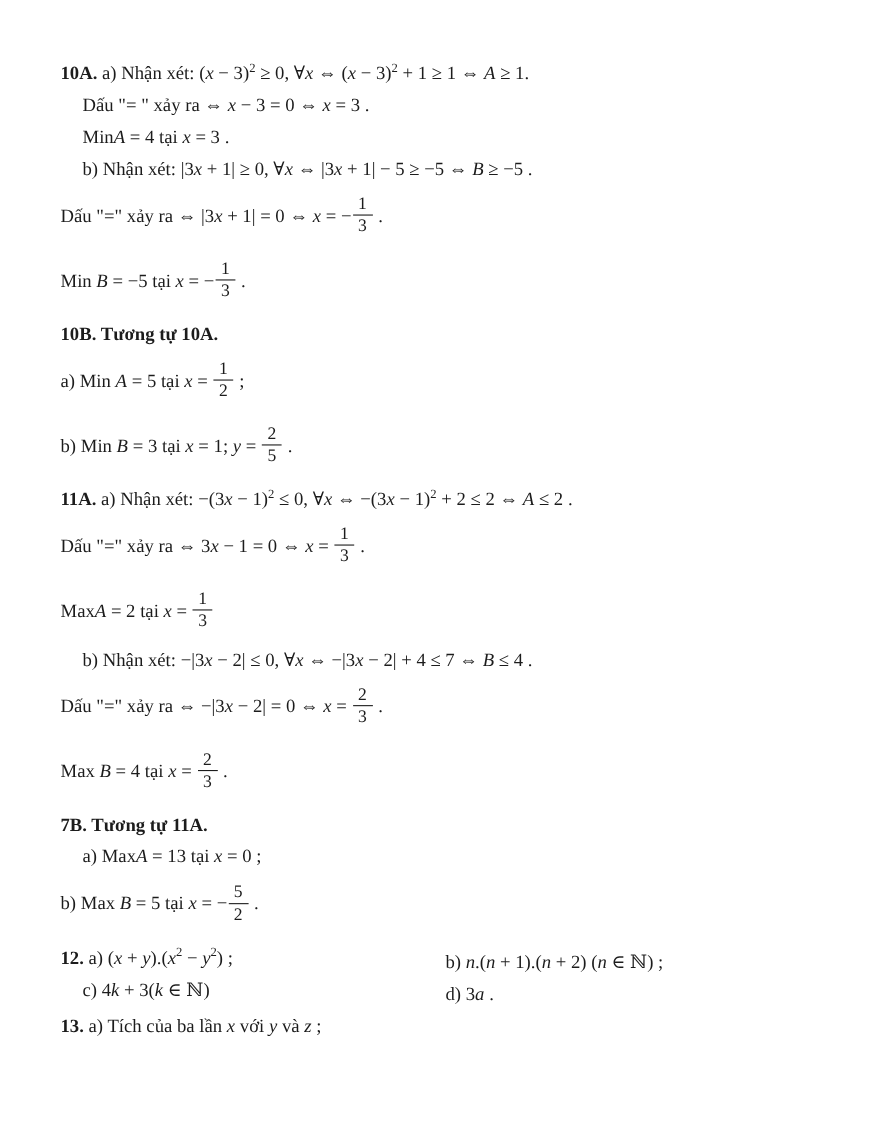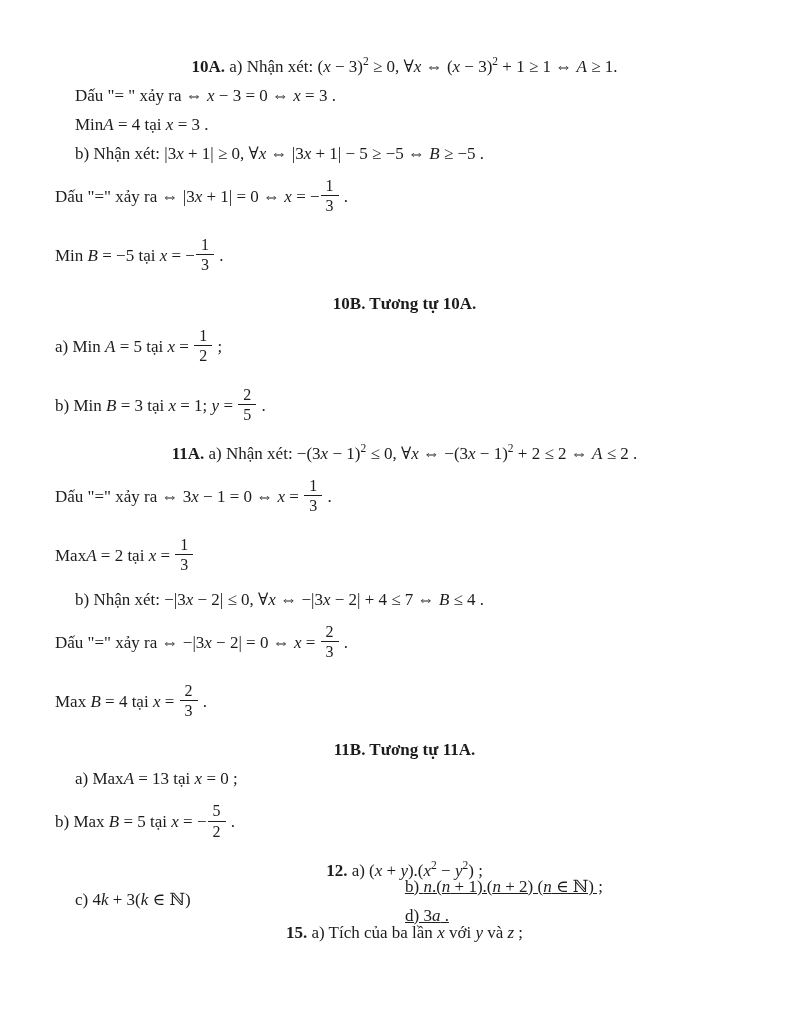--- a/index.html
+++ b/index.html
@@ -17,21 +17,21 @@
   }
   .page {
     padding: 46px 38px 0 55px;
     box-sizing: border-box;
     width: 792px;
   }
   .line {
     margin: 5px 0;
     line-height: 24px;
   }
-  .line.prob { margin-top: 9px; text-align: center; }
+  .line.prob { margin-top: 9px; }
   .line.indent { padding-left: 20px; }
   .line.tall { padding: 7px 0; }
   .line span, .line b, .line i, .line sup {
     white-space: pre-wrap;
   }
   b { font-weight: bold; }
   i.var { font-style: italic; }
   sup {
     font-size: 11.5px;
     line-height: 0;
@@ -46,22 +46,21 @@
     position: relative;
     top: -2px;
     padding: 0 1px;
   }
   .frac .num { display: block; padding: 0 5px 1px; }
   .frac .den { display: block; border-top: 1.4px solid #1c1c1c; padding: 1px 5px 0; }
   .two-col { position: relative; }
   .col2 {
     position: absolute;
     left: 350px;
-    top: 16px;
-    text-decoration: underline;
+    top: 4px;
   }
   .line.tall .frac { margin: 1px 0; }
 </style>
 </head>
 <body>
 
 <div class="page">
     <div class="line prob"><b>10A.</b><span> a) Nhận xét: (</span><i class="var">x</i><span> − 3)</span><sup>2</sup><span> ≥ 0, ∀</span><i class="var">x</i><span> ⇔ (</span><i class="var">x</i><span> − 3)</span><sup>2</sup><span> + 1 ≥ 1 ⇔ </span><i class="var">A</i><span> ≥ 1.</span></div>
     <div class="line indent"><span>Dấu "= " xảy ra ⇔ </span><i class="var">x</i><span> − 3 = 0 ⇔ </span><i class="var">x</i><span> = 3 .</span></div>
     <div class="line indent"><span>Min</span><i class="var">A</i><span> = 4 tại </span><i class="var">x</i><span> = 3 .</span></div>
@@ -70,19 +69,19 @@
     <div class="line indent tall"><span>Min </span><i class="var">B</i><span> = −5 tại </span><i class="var">x</i><span> = −</span><span class="frac"><span class="num">1</span><span class="den">3</span></span><span> .</span></div>
     <div class="line prob"><b>10B. Tương tự 10A.</b></div>
     <div class="line indent tall"><span>a) Min </span><i class="var">A</i><span> = 5 tại </span><i class="var">x</i><span> = </span><span class="frac"><span class="num">1</span><span class="den">2</span></span><span> ;</span></div>
     <div class="line indent tall"><span>b) Min </span><i class="var">B</i><span> = 3 tại </span><i class="var">x</i><span> = 1; </span><i class="var">y</i><span> = </span><span class="frac"><span class="num">2</span><span class="den">5</span></span><span> .</span></div>
     <div class="line prob"><b>11A.</b><span> a) Nhận xét: −(3</span><i class="var">x</i><span> − 1)</span><sup>2</sup><span> ≤ 0, ∀</span><i class="var">x</i><span> ⇔ −(3</span><i class="var">x</i><span> − 1)</span><sup>2</sup><span> + 2 ≤ 2 ⇔ </span><i class="var">A</i><span> ≤ 2 .</span></div>
     <div class="line indent tall"><span>Dấu "=" xảy ra ⇔ 3</span><i class="var">x</i><span> − 1 = 0 ⇔ </span><i class="var">x</i><span> = </span><span class="frac"><span class="num">1</span><span class="den">3</span></span><span> .</span></div>
     <div class="line indent tall"><span>Max</span><i class="var">A</i><span> = 2 tại </span><i class="var">x</i><span> = </span><span class="frac"><span class="num">1</span><span class="den">3</span></span></div>
     <div class="line indent"><span>b) Nhận xét: −|3</span><i class="var">x</i><span> − 2| ≤ 0, ∀</span><i class="var">x</i><span> ⇔ −|3</span><i class="var">x</i><span> − 2| + 4 ≤ 7 ⇔ </span><i class="var">B</i><span> ≤ 4 .</span></div>
     <div class="line indent tall"><span>Dấu "=" xảy ra ⇔ −|3</span><i class="var">x</i><span> − 2| = 0 ⇔ </span><i class="var">x</i><span> = </span><span class="frac"><span class="num">2</span><span class="den">3</span></span><span> .</span></div>
     <div class="line indent tall"><span>Max </span><i class="var">B</i><span> = 4 tại </span><i class="var">x</i><span> = </span><span class="frac"><span class="num">2</span><span class="den">3</span></span><span> .</span></div>
-    <div class="line prob"><b>11B. Tương tự 11A.</b></div>
+    <div class="line prob"><b>7B. Tương tự 11A.</b></div>
     <div class="line indent"><span>a) Max</span><i class="var">A</i><span> = 13 tại </span><i class="var">x</i><span> = 0 ;</span></div>
     <div class="line indent tall"><span>b) Max </span><i class="var">B</i><span> = 5 tại </span><i class="var">x</i><span> = −</span><span class="frac"><span class="num">5</span><span class="den">2</span></span><span> .</span></div>
     <div class="line prob two-col"><span><b>12.</b><span> a) (</span><i class="var">x</i><span> + </span><i class="var">y</i><span>).(</span><i class="var">x</i><sup>2</sup><span> − </span><i class="var">y</i><sup>2</sup><span>) ;</span></span><span class="col2"><span>b) </span><i class="var">n</i><span>.(</span><i class="var">n</i><span> + 1).(</span><i class="var">n</i><span> + 2) (</span><i class="var">n</i><span> ∈ ℕ) ;</span></span></div>
     <div class="line indent two-col"><span><span>c) 4</span><i class="var">k</i><span> + 3(</span><i class="var">k</i><span> ∈ ℕ)</span></span><span class="col2"><span>d) 3</span><i class="var">a</i><span> .</span></span></div>
-    <div class="line prob"><b>15.</b><span> a) Tích của ba lần </span><i class="var">x</i><span> với </span><i class="var">y</i><span> và </span><i class="var">z</i><span> ;</span></div>
+    <div class="line prob"><b>13.</b><span> a) Tích của ba lần </span><i class="var">x</i><span> với </span><i class="var">y</i><span> và </span><i class="var">z</i><span> ;</span></div>
   </div>
 
 </body></html>

